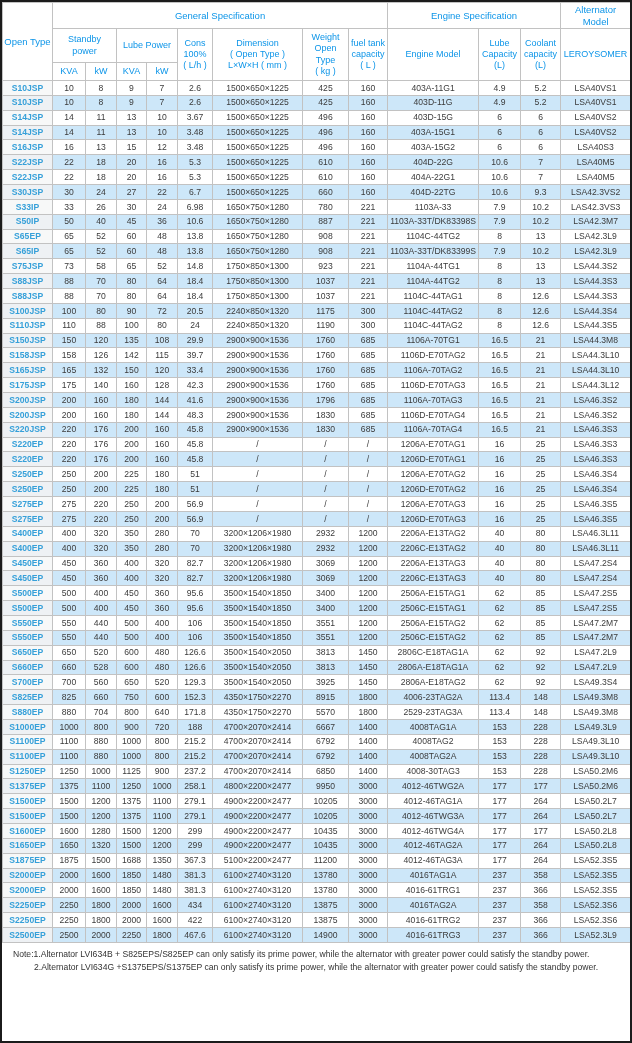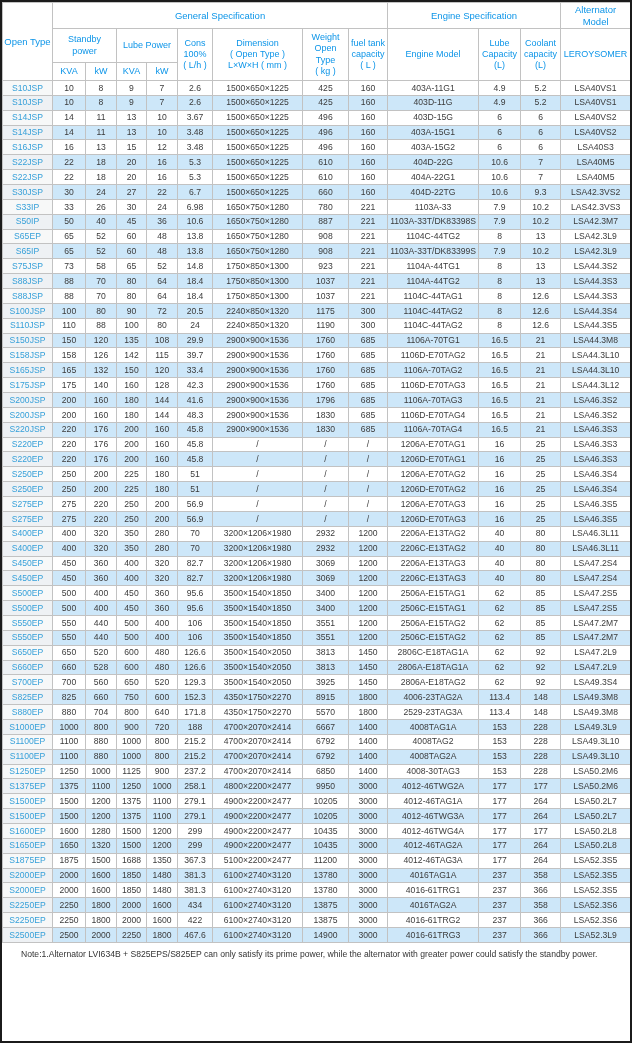--- a/index.html
+++ b/index.html
@@ -42,24 +42,25 @@
     font-size:8.6px;
     line-height:1;
     color:#3b3b3b;
     white-space:nowrap;
   }
   tbody tr.striped td{background:#cde7f9;}
   tbody td.model{
     color:#36a0d9;
     background:#f7f8f8;
     cursor:pointer;
+    font-weight:bold;
   }
   tbody tr.striped td.model{background:#eef1f4;}
   .notes{
-    padding:5px 0 0 19px;
+    padding:5px 0 0 11px;
     font-size:8.6px;
     color:#333333;
     line-height:1.55;
   }
   .notes .note-line-2{margin-left:21px;}
 </style>
 </head>
 <body>
 
 <div class="page">
@@ -988,15 +989,16 @@
           <td>4016-61TRG3</td>
           <td>237</td>
           <td>366</td>
           <td>LSA52.3L9</td>
         </tr>
       </tbody>
   </table>
 
   <div class="notes">
     <div class="note-line-1">Note:1.Alternator LVI634B + S825EPS/S825EP can only satisfy its prime power, while the alternator with greater power could satisfy the standby power.</div>
+    <div class="note-line-2">2.Alternator LVI634G +S1375EPS/S1375EP can only satisfy its prime power, while the alternator with greater power could satisfy the standby power.</div>
   </div>
 
 </div>
 
 </body></html>

